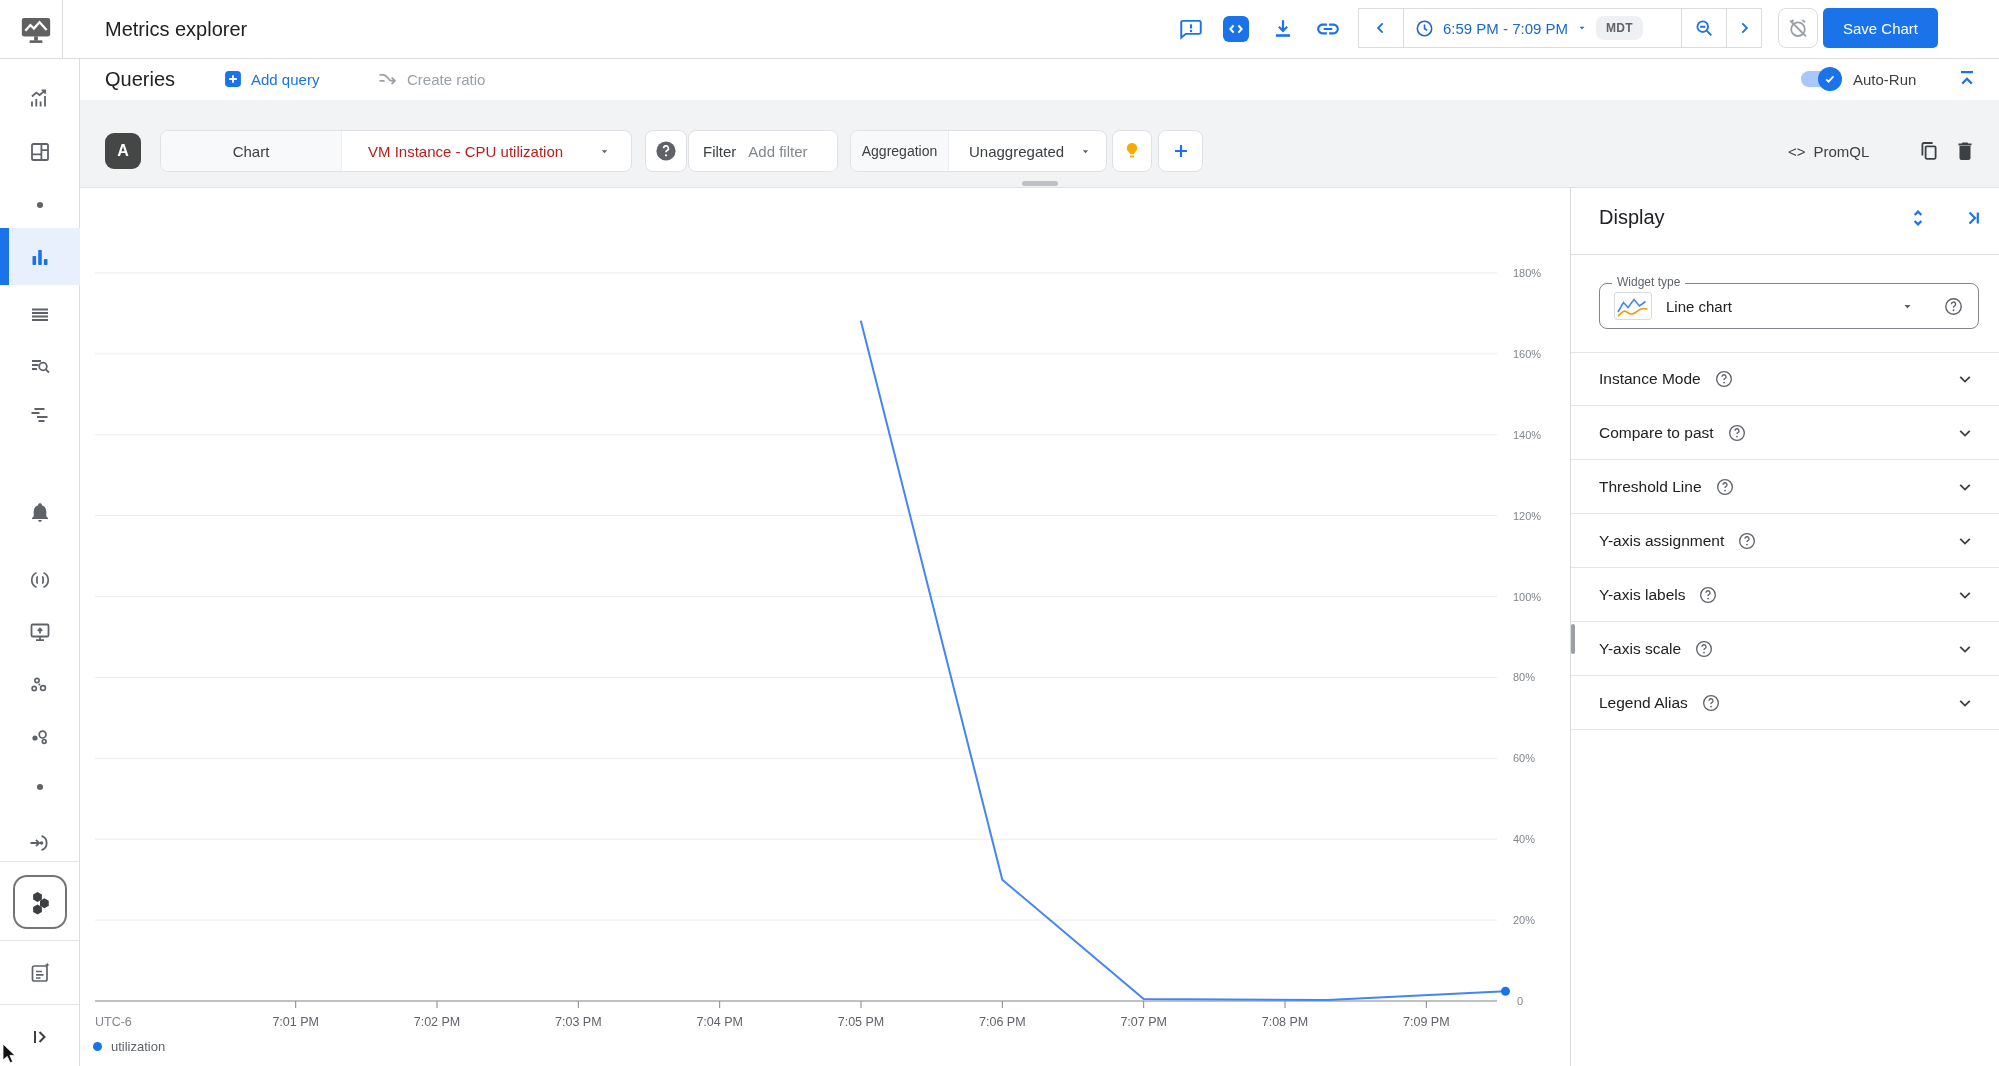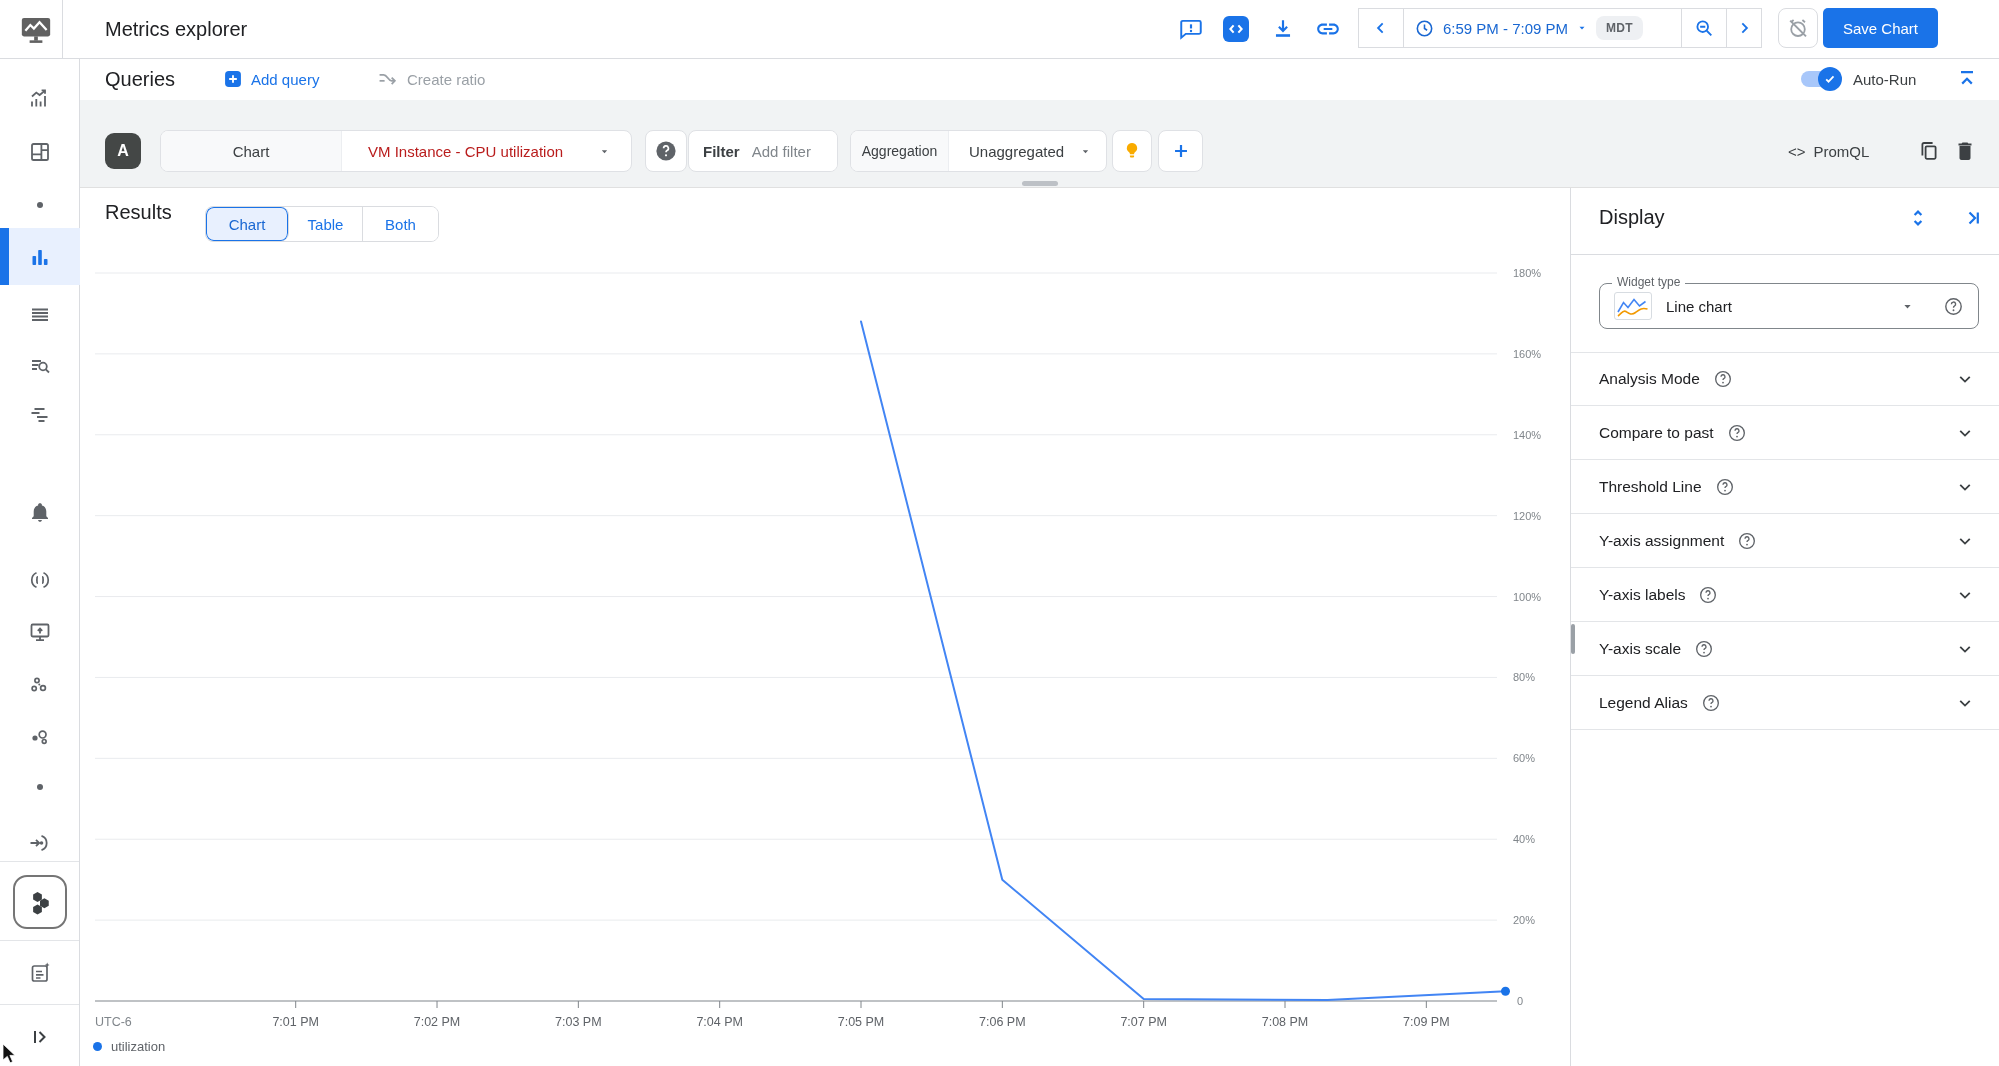--- a/index.html
+++ b/index.html
@@ -49,21 +49,21 @@
   .builder{position:absolute;left:80px;top:100px;width:1919px;height:88px;background:#f1f3f4;border-bottom:1px solid #e0e0e0;box-sizing:border-box;}
   .letter-badge{position:absolute;left:25px;top:33px;width:36px;height:36px;background:#444746;color:#fff;border-radius:9px;display:grid;place-items:center;font-size:16px;font-weight:700;}
   .chip{position:absolute;top:30px;height:42px;display:flex;align-items:stretch;background:#fff;border:1px solid #dfe1e5;border-radius:8px;overflow:hidden;box-sizing:border-box;}
   .chip-label{display:flex;align-items:center;justify-content:center;background:#f8f9fa;border-right:1px solid #eceef1;font-size:15px;font-weight:500;color:#3c4043;}
   .chip-value{display:flex;align-items:center;gap:12px;padding:0 20px 0 26px;cursor:pointer;}
   .chip-metric{left:80px;width:472px;}
   .chip-metric .chip-label{width:180px;}
   .chip-metric .chip-value{flex:1;color:#b91c1c;font-size:15px;}
   .mini-chip{position:absolute;top:30px;width:42px;height:42px;background:#fff;border:1px solid #dfe1e5;border-radius:8px;display:grid;place-items:center;cursor:pointer;box-sizing:border-box;}
   .chip-filter{left:608px;width:150px;}
-  .filter-label{display:flex;align-items:center;padding:0 6px 0 14px;font-size:15px;font-weight:700;color:#3c4043;}
+  .filter-label{display:flex;align-items:center;padding:0 6px 0 14px;font-size:15px;font-weight:400;color:#3c4043;}
   .filter-input{flex:1;border:none;outline:none;min-width:20px;width:70px;font-size:15px;font-family:inherit;color:#202124;padding:0 6px;}
   .filter-input::placeholder{color:#80868b;}
   .chip-agg{left:770px;width:257px;}
   .chip-agg .chip-label{width:97px;font-size:14px;}
   .chip-agg .chip-value{flex:1;color:#3c4043;font-size:15px;justify-content:space-between;padding:0 14px 0 20px;}
   .promql{position:absolute;left:1708px;top:30px;height:42px;display:flex;align-items:center;gap:8px;cursor:pointer;color:#3c4043;font-size:15px;font-weight:500;}
   .builder-icon{position:absolute;top:39px;width:24px;height:24px;cursor:pointer;background:none;border:none;padding:0;}
   .drag-handle{position:absolute;left:942px;top:81px;width:36px;height:5px;border-radius:3px;background:#bdc1c6;cursor:row-resize;}
 
   
@@ -418,28 +418,20 @@
           </svg></span>
     </button>
     <button class="builder-icon" style="left:1873px">
       <span><svg width="24" height="24" viewBox="0 0 24 24">
             <path fill="#3c4043" d="M6.5 19c0 1.1.9 2 2 2h7c1.1 0 2-.9 2-2V7h-11v12zM18.5 4.5h-3.1l-.9-.9h-5l-.9.9H5.5v1.9h13V4.5z"></path>
           </svg></span>
     </button>
     <div class="drag-handle"></div>
   </div>
 
-  <div class="results-head">
-    <div class="r-title">Results</div>
-    <div class="tabs">
-      <button class="tab tab-chart active">Chart</button>
-      <button class="tab tab-table">Table</button>
-      <button class="tab tab-both">Both</button>
-    </div>
-  </div>
 
   <div class="chart-wrap">
     <svg width="1490" height="811" viewBox="0 0 1490 811">
         <line x1="15" y1="18" x2="1417" y2="18" stroke="#e9ebee" stroke-width="1"></line>
         <text x="1433" y="22" fill="#80868b" font-size="11" text-anchor="start" font-family="Liberation Sans, DejaVu Sans, sans-serif">180%</text>
         <line x1="15" y1="98.88888888888891" x2="1417" y2="98.88888888888891" stroke="#e9ebee" stroke-width="1"></line>
         <text x="1433" y="102.88888888888891" fill="#80868b" font-size="11" text-anchor="start" font-family="Liberation Sans, DejaVu Sans, sans-serif">160%</text>
         <line x1="15" y1="179.77777777777771" x2="1417" y2="179.77777777777771" stroke="#e9ebee" stroke-width="1"></line>
         <text x="1433" y="183.77777777777771" fill="#80868b" font-size="11" text-anchor="start" font-family="Liberation Sans, DejaVu Sans, sans-serif">140%</text>
         <line x1="15" y1="260.6666666666667" x2="1417" y2="260.6666666666667" stroke="#e9ebee" stroke-width="1"></line>
@@ -516,21 +508,21 @@
           <svg width="21" height="21" viewBox="0 0 24 24" fill="none" stroke="#5f6368" stroke-width="1.6">
             <circle cx="12" cy="12" r="8.8"></circle>
             <path d="M9.6 9.3a2.4 2.4 0 1 1 3.4 2.2c-.9.45-1 1-1 1.8"></path>
             <circle cx="12" cy="16.3" r="1.05" fill="#5f6368" stroke="none"></circle>
           </svg>
         </span>
     </div>
 
     <div class="accordion">
       <div class="acc-row">
-        <span class="acc-label">Analysis Mode</span>
+        <span class="acc-label">Instance Mode</span>
         <span class="acc-help">
             <svg width="20" height="20" viewBox="0 0 24 24" fill="none" stroke="#5f6368" stroke-width="1.6">
               <circle cx="12" cy="12" r="8.8"></circle>
               <path d="M9.6 9.3a2.4 2.4 0 1 1 3.4 2.2c-.9.45-1 1-1 1.8"></path>
               <circle cx="12" cy="16.3" r="1.05" fill="#5f6368" stroke="none"></circle>
             </svg>
           </span>
         <span class="acc-chev">
             <svg width="22" height="22" viewBox="0 0 24 24" fill="none" stroke="#3c4043" stroke-width="2">
               <path d="M6.8 9.6 12 14.8l5.2-5.2"></path>

